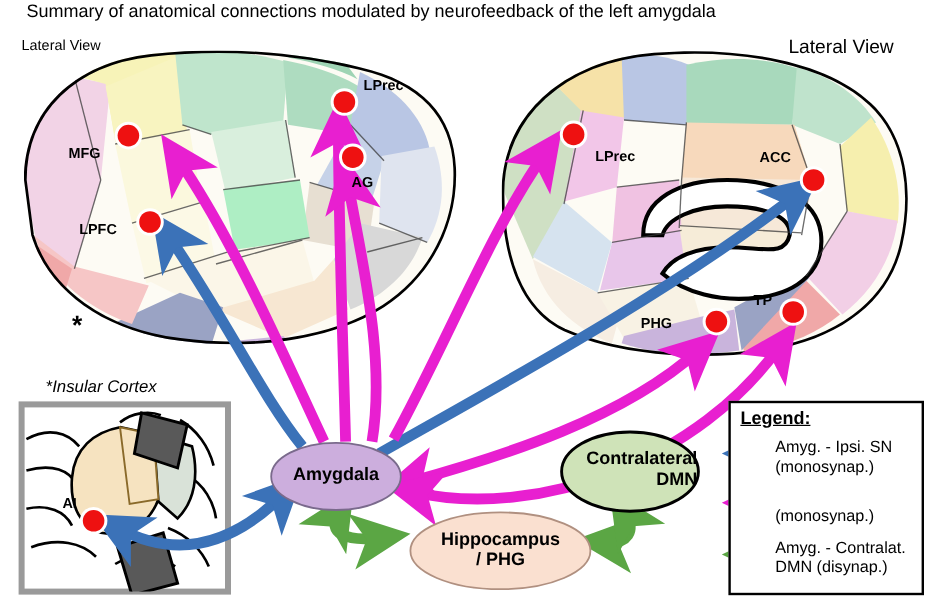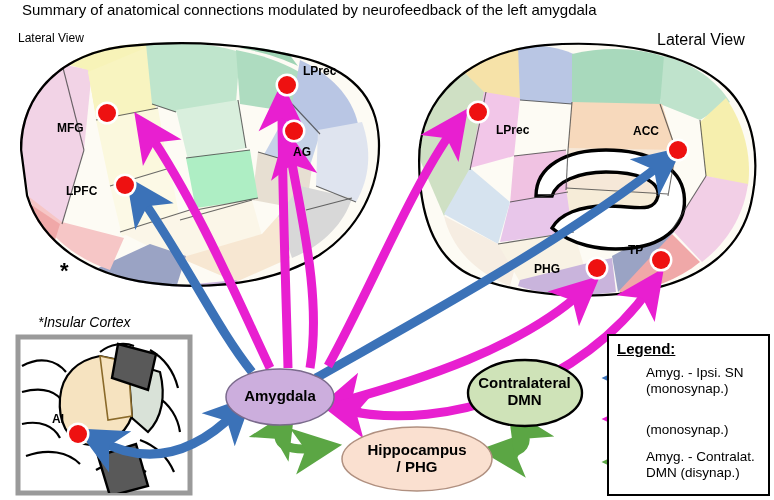--- a/index.html
+++ b/index.html
@@ -278,21 +278,21 @@
   <div class="t node-label" style="left:293px;top:145px;">AG</div>
   <div class="t node-label" style="left:496px;top:123px;">LPrec</div>
   <div class="t node-label" style="left:633px;top:124px;">ACC</div>
   <div class="t node-label" style="left:534px;top:262px;">PHG</div>
   <div class="t node-label" style="left:628px;top:243px;">TP</div>
   <div class="t node-label" style="left:52px;top:412px;">AI</div>
 
   <div class="t ell-label" style="left:226px;top:388px;width:108px;">Amygdala</div>
   <div class="t ell-label" style="left:342px;top:442px;width:150px;white-space:pre;">Hippocampus
 / PHG</div>
-  <div class="t ell-label" style="left:468px;top:375px;width:113px;white-space:pre;">Contralateral
+  <div class="t ell-label" style="left:468px;top:375px;width:113px;white-space:pre;text-align:right;">Contralateral
 DMN</div>
 
   <div id="legend-box"></div>
   <div id="legend-title">Legend:</div>
 
   <div class="leg-txt" style="left:646px;top:365px;">Amyg. - Ipsi. SN</div>
   <div class="leg-txt" style="left:646px;top:381px;">(monosynap.)</div>
   <div class="leg-txt" style="left:646px;top:422px;">(monosynap.)</div>
   <div class="leg-txt" style="left:646px;top:449px;text-align:right;">Amyg. - Contralat.</div>
   <div class="leg-txt" style="left:646px;top:465px;">DMN (disynap.)</div>

